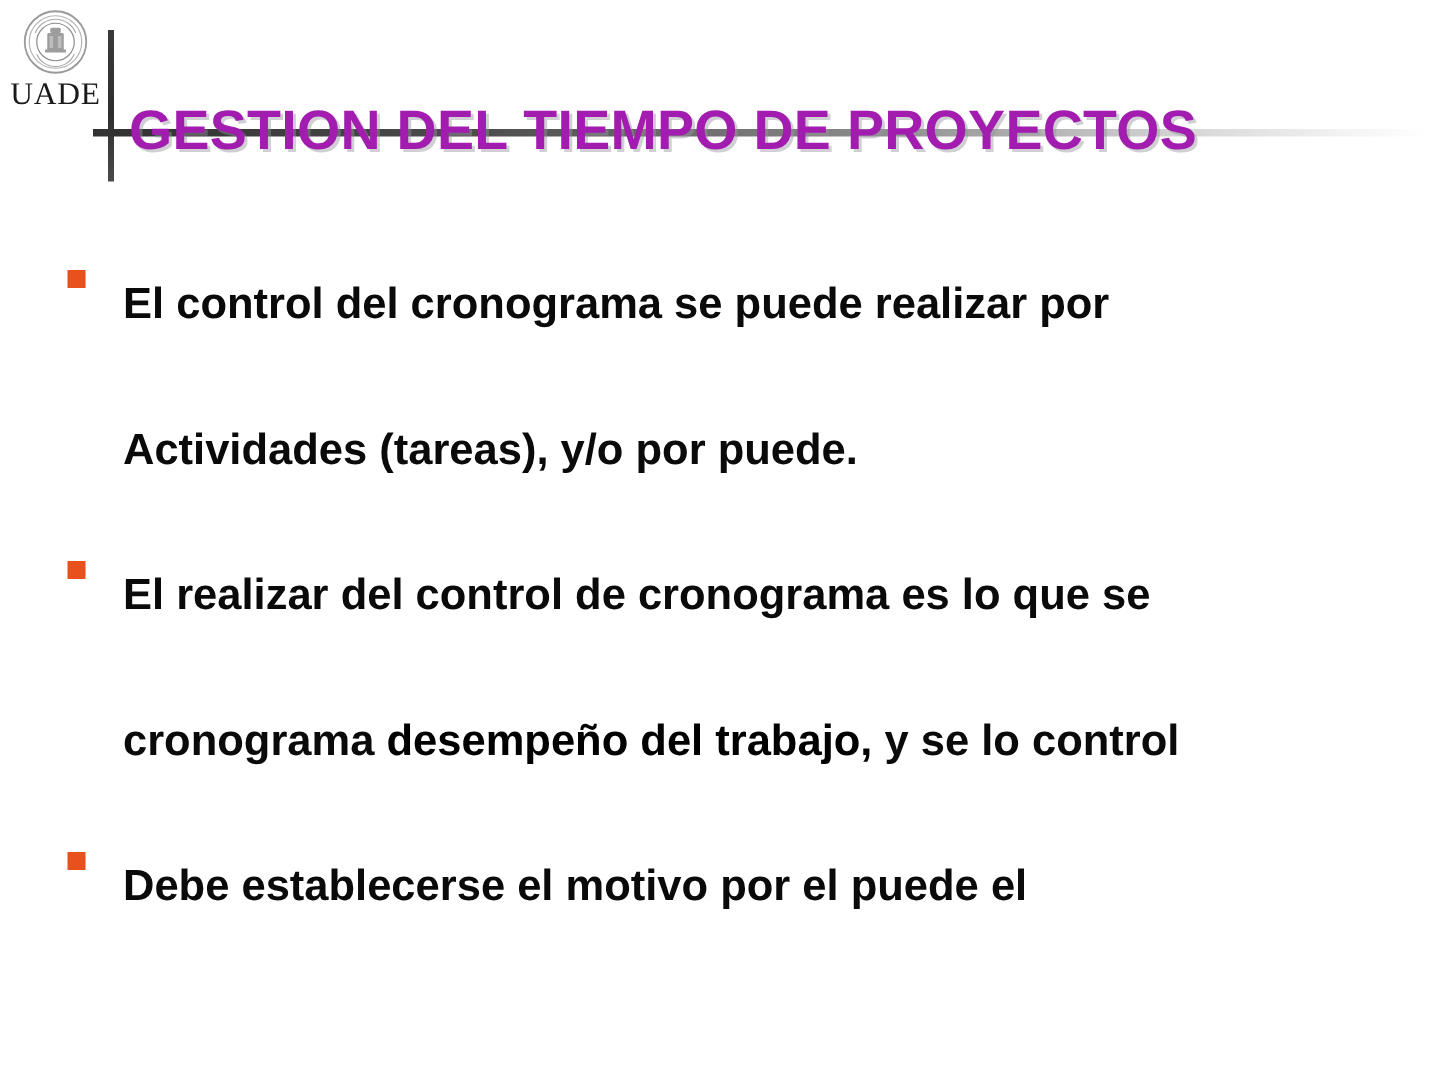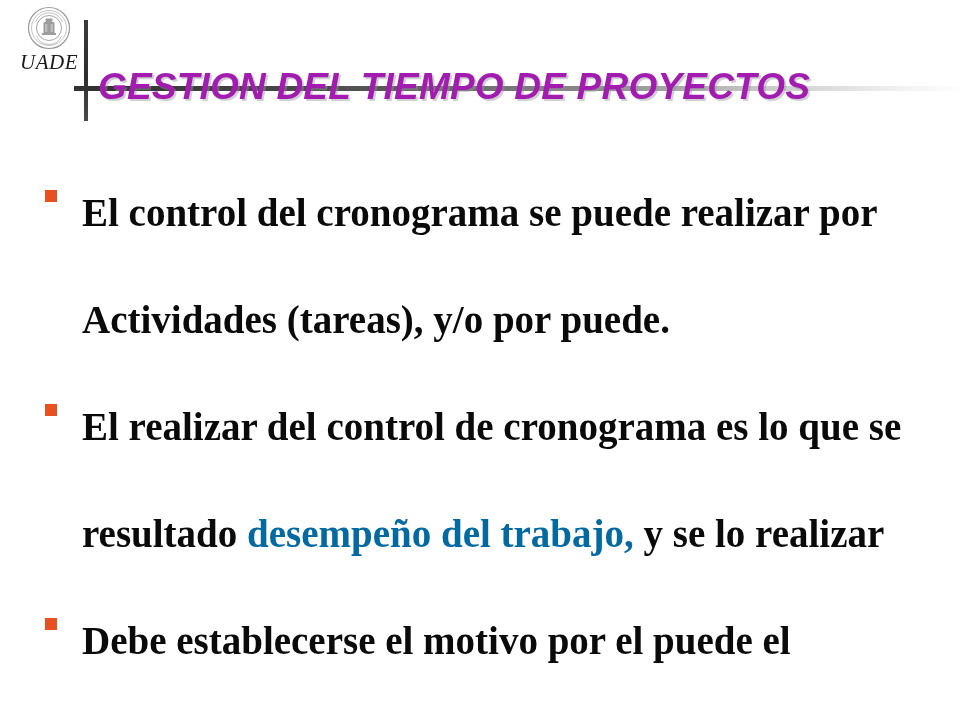--- a/index.html
+++ b/index.html
@@ -16,25 +16,24 @@
     position: relative;
     width: 961px;
     height: 720px;
     background: #ffffff;
     overflow: hidden;
   }
 
   
   .header {
     position: absolute;
-    left: 12px;
+    left: 0;
     top: 0;
     width: 950px;
     height: 130px;
-    font-style: italic;
   }
 
   .logo-block {
     position: absolute;
     left: 4px;
     top: 6px;
     width: 66px;
     height: 72px;
     text-align: center;
   }
@@ -124,30 +123,30 @@
     height: 12px;
     background: #e8511d;
   }
 
   .bullet-lines {
     margin: 0;
     padding: 0 20px 0 82px;
   }
 
   .line {
-    font-family: Liberation Serif, serif;
+    font-family: Liberation Sans, sans-serif;
     font-weight: bold;
-    font-size: 39px;
+    font-size: 29px;
     line-height: 68px;
     color: #0a0a0a;
     white-space: nowrap;
   }
 
   .accent {
-    color: #0369a1;
+    color: #000000;
   }
 </style>
 </head>
 <body>
 
 <div class="slide">
 
   <div class="header">
 
     <div class="logo-block">
@@ -185,21 +184,21 @@
           <span class="bullet-marker"></span>
           <div class="bullet-lines">
             <p class="line"><span>El control del cronograma se puede realizar por</span></p>
             <p class="line"><span>Actividades (tareas), y/o por puede.</span></p>
           </div>
         </div>
         <div class="bullet-group">
           <span class="bullet-marker"></span>
           <div class="bullet-lines">
             <p class="line"><span>El realizar del control de cronograma es lo que se</span></p>
-            <p class="line"><span>resultado </span><span class="accent">desempeño del trabajo,</span><span>  y se lo realizar</span></p>
+            <p class="line"><span>cronograma </span><span class="accent">desempeño del trabajo,</span><span>  y se lo control</span></p>
           </div>
         </div>
         <div class="bullet-group">
           <span class="bullet-marker"></span>
           <div class="bullet-lines">
             <p class="line"><span>Debe establecerse el motivo por el puede el</span></p>
           </div>
         </div>
       </div>
   </div>

